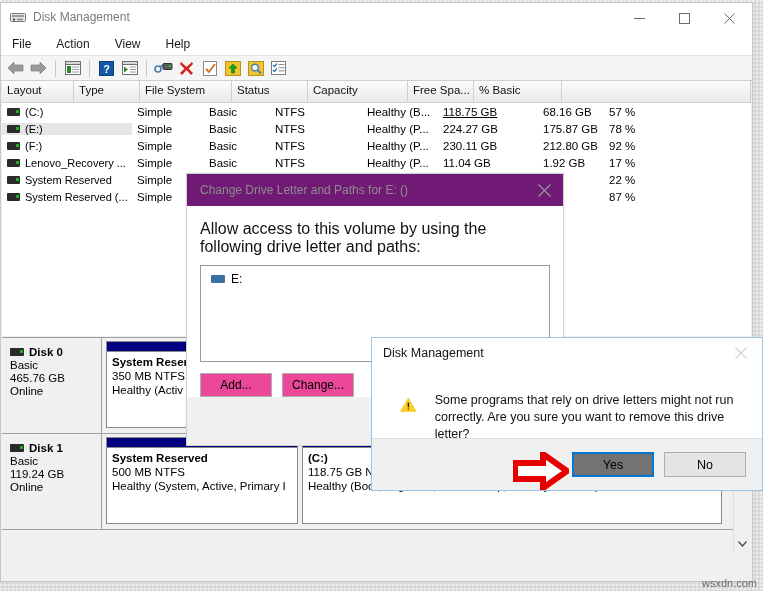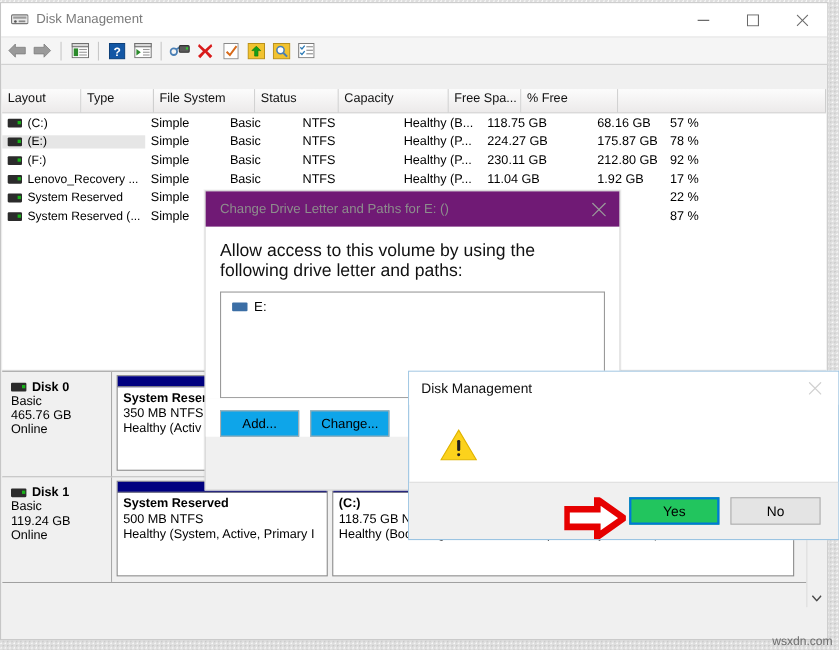--- a/index.html
+++ b/index.html
@@ -81,33 +81,33 @@
         border:1px solid #d2d2d2;box-shadow:0 0 0 1px rgba(0,0,0,.04);box-sizing:border-box;}
   #dlg1 .d1title{height:32px;background:#701a75;position:relative;}
   #dlg1 .d1title span{position:absolute;left:13px;top:9px;font-size:12px;color:#8d8d8d;white-space:nowrap;}
   #dlg1 .d1close{position:absolute;right:4px;top:4px;width:30px;height:24px;display:flex;align-items:center;justify-content:center;color:#9b9b9b;}
   #dlg1 .d1body{background:#fff;padding:14px 13px 0 13px;}
   #dlg1 .d1label{font-size:16px;color:#111;margin-bottom:9px;}
   #dlg1 .listbox{height:97px;border:1px solid #9a9a9a;background:#fff;padding:6px 0 0 10px;box-sizing:border-box;}
   #dlg1 .lbitem{display:flex;align-items:center;gap:6px;font-size:12px;}
   #dlg1 .lbicon{width:14px;height:8px;background:#3b6ea5;border-radius:1px;flex:none;}
   #dlg1 .d1btns{display:flex;gap:10px;padding:11px 0 0 13px;background:#fff;}
-  .btn{min-width:72px;height:24px;border:1px solid #adadad;background:#0ea5e9;font-size:12px;
+  .btn{min-width:72px;height:24px;border:1px solid #adadad;background:#ec4899;font-size:12px;
        display:flex;align-items:center;justify-content:center;box-sizing:border-box;color:#000;}
   
   #dlg2{position:absolute;left:371px;top:337px;width:392px;height:154px;background:#fff;
         border:1px solid #9bc4e2;box-sizing:border-box;}
   #dlg2 .d2title{height:30px;position:relative;background:#fff;}
   #dlg2 .d2title span{position:absolute;left:11px;top:8px;font-size:12.5px;color:#111;}
   #dlg2 .d2close{position:absolute;right:6px;top:4px;width:30px;height:22px;display:flex;align-items:center;justify-content:center;color:#cfcfcf;}
   #dlg2 .d2body{display:flex;gap:18px;padding:22px 18px 0 28px;}
   #dlg2 .d2msg{font-size:12.5px;line-height:17px;color:#111;padding-top:2px;}
   #dlg2 .d2foot{position:absolute;left:0;right:0;bottom:0;height:52px;background:#f0f0f0;
                 border-top:1px solid #dfdfdf;display:flex;align-items:center;justify-content:flex-end;gap:10px;padding-right:16px;box-sizing:border-box;}
-  .btn-yes{width:82px;height:25px;background:#22c55e;border:2px solid #0078d7;font-size:12.5px;
+  .btn-yes{width:82px;height:25px;background:#737373;border:2px solid #0078d7;font-size:12.5px;
            display:flex;align-items:center;justify-content:center;box-sizing:border-box;text-align:right;}
   .btn-no{width:82px;height:25px;background:#e4e4e4;border:1px solid #adadad;font-size:12.5px;
           display:flex;align-items:center;justify-content:center;box-sizing:border-box;}
   
   #redarrow{position:absolute;left:513px;top:452px;width:56px;height:38px;pointer-events:none;}
   
   #watermark{position:absolute;right:6px;bottom:2px;font-size:11px;color:#6d6d6d;}
 </style>
 </head>
 <body>
@@ -137,20 +137,26 @@
       </div>
       <div class="wc">
         <svg width="11" height="11" viewBox="0 0 11 11">
             <line x1="0.5" y1="0.5" x2="10.5" y2="10.5" stroke="#6a6a6a" stroke-width="1"></line>
             <line x1="10.5" y1="0.5" x2="0.5" y2="10.5" stroke="#6a6a6a" stroke-width="1"></line>
           </svg>
       </div>
     </div>
   </div>
 
+  <div class="menubar">
+    <div class="menuitem">File</div>
+    <div class="menuitem">Action</div>
+    <div class="menuitem">View</div>
+    <div class="menuitem">Help</div>
+  </div>
 
   <div class="toolbar">
     <div class="tbicon">
       <svg width="17" height="14" viewBox="0 0 17 14">
           <path d="M7 1 L1 7 L7 13 L7 10 L16 10 L16 4 L7 4 Z" fill="#9a9a9a" stroke="#7d7d7d" stroke-width="0.7"></path>
         </svg>
     </div>
     <div class="tbicon">
       <svg width="17" height="14" viewBox="0 0 17 14">
           <path d="M10 1 L16 7 L10 13 L10 10 L1 10 L1 4 L10 4 Z" fill="#9a9a9a" stroke="#7d7d7d" stroke-width="0.7"></path>
@@ -230,34 +236,34 @@
   </div>
 
   <div class="listwrap">
     <div class="lheader">
       <div class="lh" style="width:72px">Layout</div>
       <div class="lh" style="width:66px">Type</div>
       <div class="lh" style="width:92px">File System</div>
       <div class="lh" style="width:76px">Status</div>
       <div class="lh" style="width:100px">Capacity</div>
       <div class="lh" style="width:66px">Free Spa...</div>
-      <div class="lh" style="width:88px">% Free</div>
+      <div class="lh" style="width:88px">% Basic</div>
       <div class="lh" style="flex:1"></div>
     </div>
     <div id="rows">
         <div class="lrow">
           <div class="volcell" style="width: 130px;">
             <span class="volicon"></span>
             <span>(C:)</span>
           </div>
           <div class="lc" style="width: 72px;">Simple</div>
           <div class="lc" style="width: 66px;">Basic</div>
           <div class="lc" style="width: 92px;">NTFS</div>
           <div class="lc" style="width: 76px;">Healthy (B...</div>
-          <div class="lc" style="width: 100px;">118.75 GB</div>
+          <div class="lc" style="width: 100px; text-decoration: underline;">118.75 GB</div>
           <div class="lc" style="width: 66px;">68.16 GB</div>
           <div class="lc" style="width: 88px;">57 %</div>
         </div>
         <div class="lrow">
           <div class="volcell sel" style="width: 130px;">
             <span class="volicon"></span>
             <span>(E:)</span>
           </div>
           <div class="lc" style="width: 72px;">Simple</div>
           <div class="lc" style="width: 66px;">Basic</div>
@@ -422,20 +428,21 @@
           <line x1="11.5" y1="0.5" x2="0.5" y2="11.5" stroke="#d0d0d0" stroke-width="1.1"></line>
         </svg>
     </div>
   </div>
   <div class="d2body">
     <svg width="34" height="30" viewBox="0 0 34 30">
       <path d="M17 1 L33 28 L1 28 Z" fill="#fcd21c" stroke="#e0b400" stroke-width="1"></path>
       <rect x="15.6" y="10" width="2.8" height="10" rx="1.2" fill="#231f20"></rect>
       <rect x="15.6" y="22" width="2.8" height="2.8" rx="1.3" fill="#231f20"></rect>
     </svg>
+    <div class="d2msg">Some programs that rely on drive letters might not run correctly. Are you sure you want to remove this drive letter?</div>
   </div>
   <div class="d2foot">
     <div class="btn-yes">Yes</div>
     <div class="btn-no">No</div>
   </div>
 </div>
 
 <svg id="redarrow" viewBox="0 0 56 38">
   <path d="M2 11 L30 11 L30 2 L54 19 L30 36 L30 27 L2 27 Z" fill="#ffffff" stroke="#e60000" stroke-width="6" stroke-linejoin="miter"></path>
 </svg>

